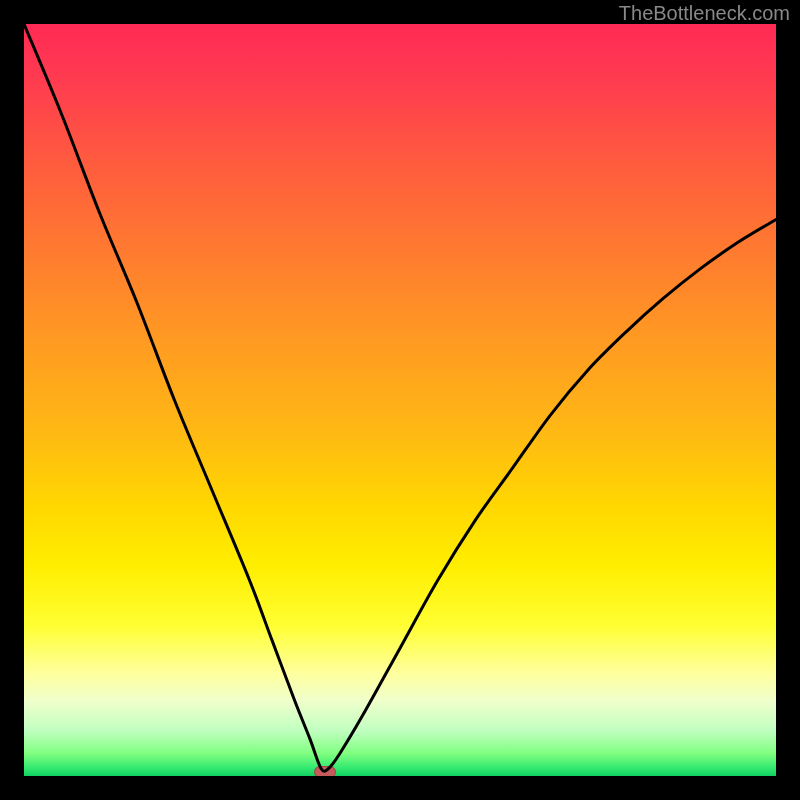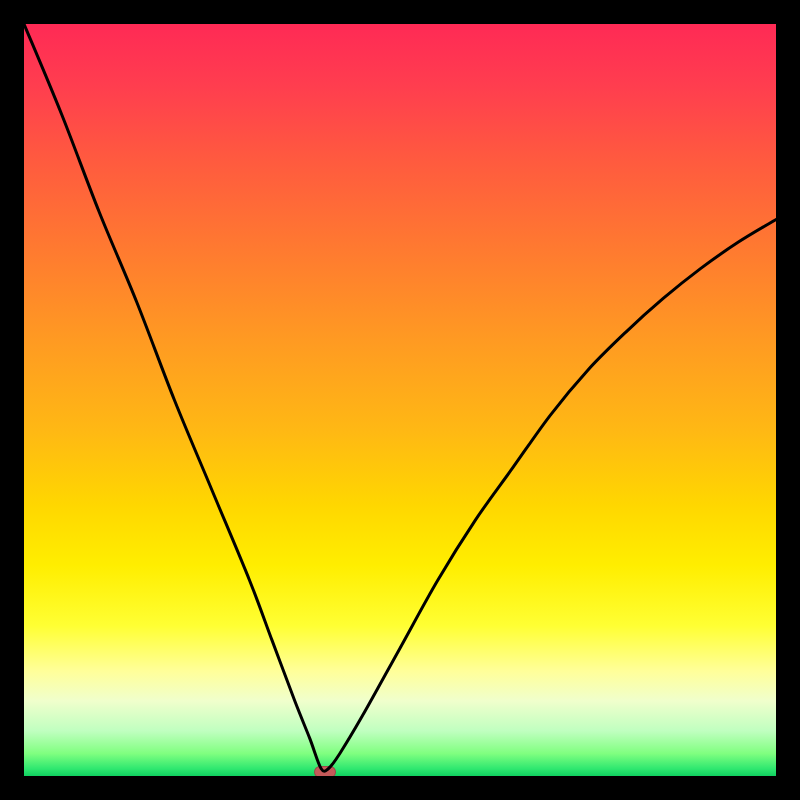--- a/index.html
+++ b/index.html
@@ -60,19 +60,20 @@
     border: 1px solid rgba(0,0,0,0.2);
     border-radius: 6px;
     transform: translate(-50%, -50%);
     z-index: 2;
   }
 </style>
 </head>
 <body>
 
 <div class="container">
+  <div class="watermark">TheBottleneck.com</div>
   <div class="plot-area">
     <svg class="curve" viewBox="0 0 752 752" preserveAspectRatio="none">
       <path id="curve-path" d="M 0.00 0.00 C 6.27 15.04, 25.07 58.91, 37.60 90.24 C 50.13 121.57, 62.67 156.67, 75.20 188.00 C 87.73 219.33, 100.27 246.91, 112.80 278.24 C 125.33 309.57, 137.87 344.67, 150.40 376.00 C 162.93 407.33, 175.47 436.16, 188.00 466.24 C 200.53 496.32, 215.57 531.41, 225.60 556.48 C 235.63 581.55, 240.64 596.59, 248.16 616.64 C 255.68 636.69, 264.45 660.51, 270.72 676.80 C 276.99 693.09, 281.37 703.12, 285.76 714.40 C 290.15 725.68, 293.91 739.47, 297.04 744.48 C 300.17 749.49, 301.43 746.99, 304.56 744.48 C 307.69 741.97, 310.20 738.21, 315.84 729.44 C 321.48 720.67, 328.37 709.39, 338.40 691.84 C 348.43 674.29, 363.47 646.72, 376.00 624.16 C 388.53 601.60, 401.07 577.79, 413.60 556.48 C 426.13 535.17, 438.67 515.12, 451.20 496.32 C 463.73 477.52, 476.27 461.23, 488.80 443.68 C 501.33 426.13, 513.87 407.33, 526.40 391.04 C 538.93 374.75, 551.47 359.71, 564.00 345.92 C 576.53 332.13, 589.07 320.23, 601.60 308.32 C 614.13 296.41, 626.67 285.13, 639.20 274.48 C 651.73 263.83, 664.27 253.80, 676.80 244.40 C 689.33 235.00, 701.87 226.23, 714.40 218.08 C 726.93 209.93, 745.73 199.28, 752.00 195.52" stroke="#000" stroke-width="3" fill="none" stroke-linecap="round" stroke-linejoin="round"></path>
     </svg>
     <div class="marker" id="min-marker" style="left: 300.8px; top: 748.24px;"></div>
   </div>
 </div>
 
 </body></html>

